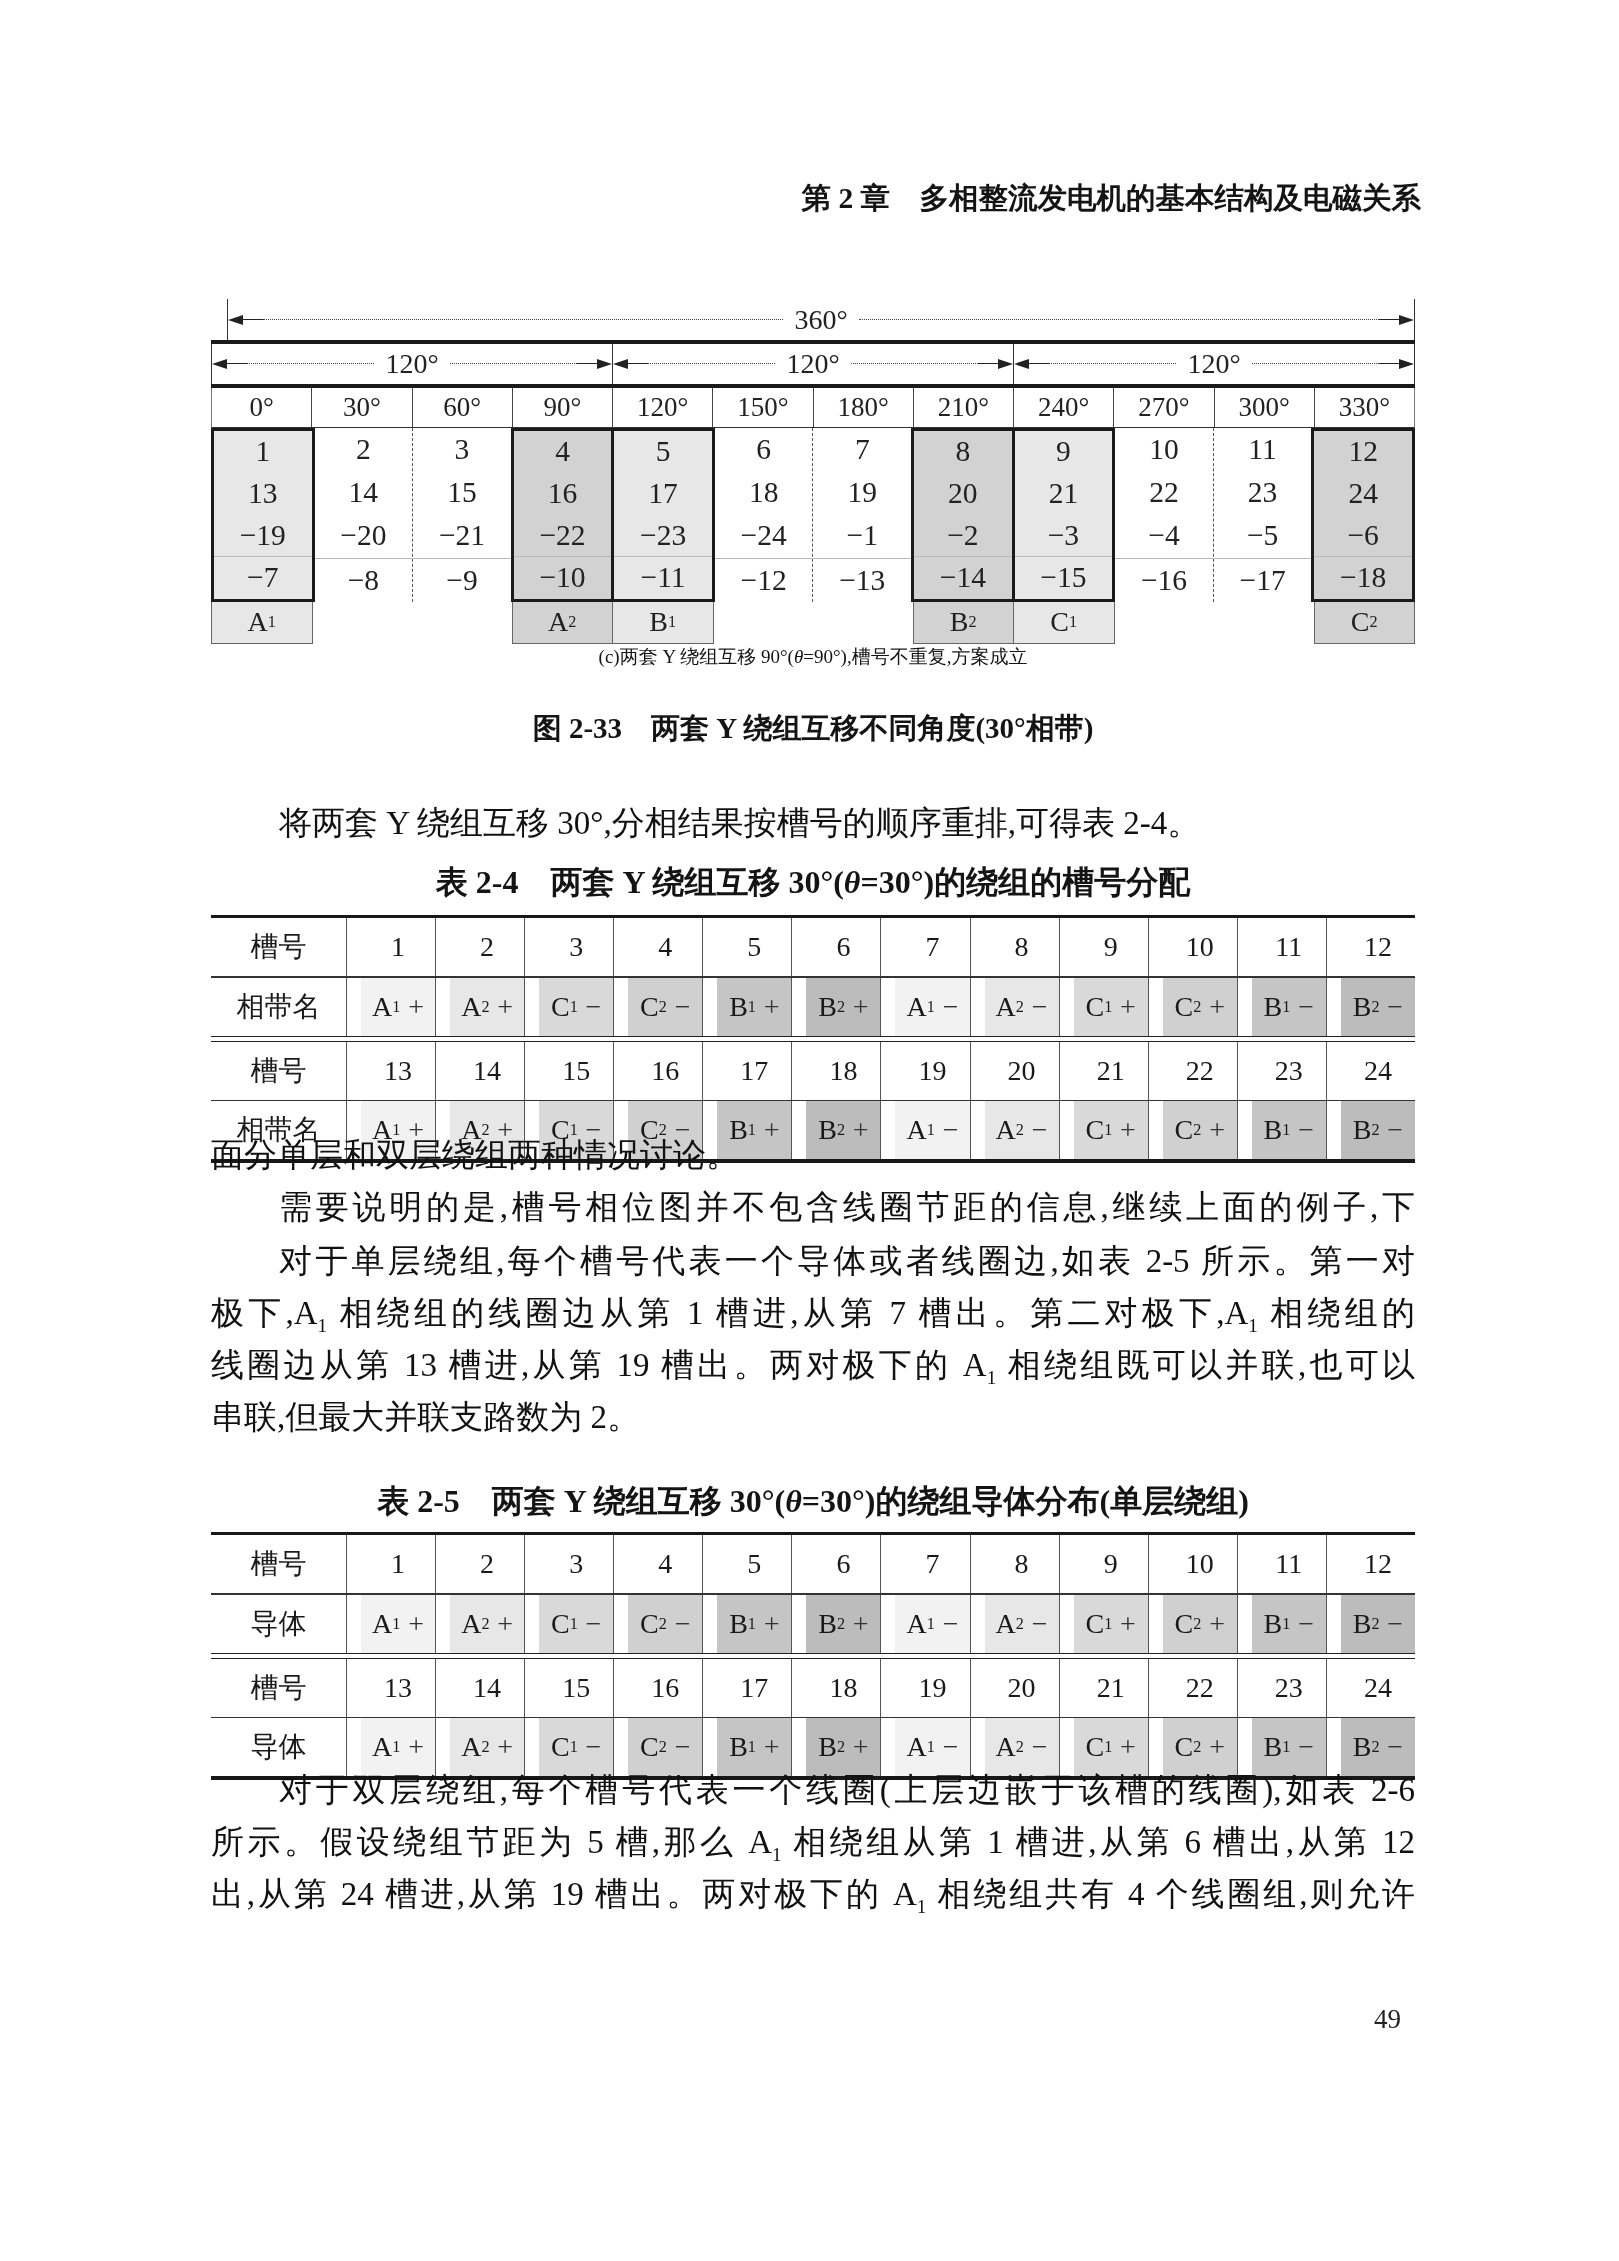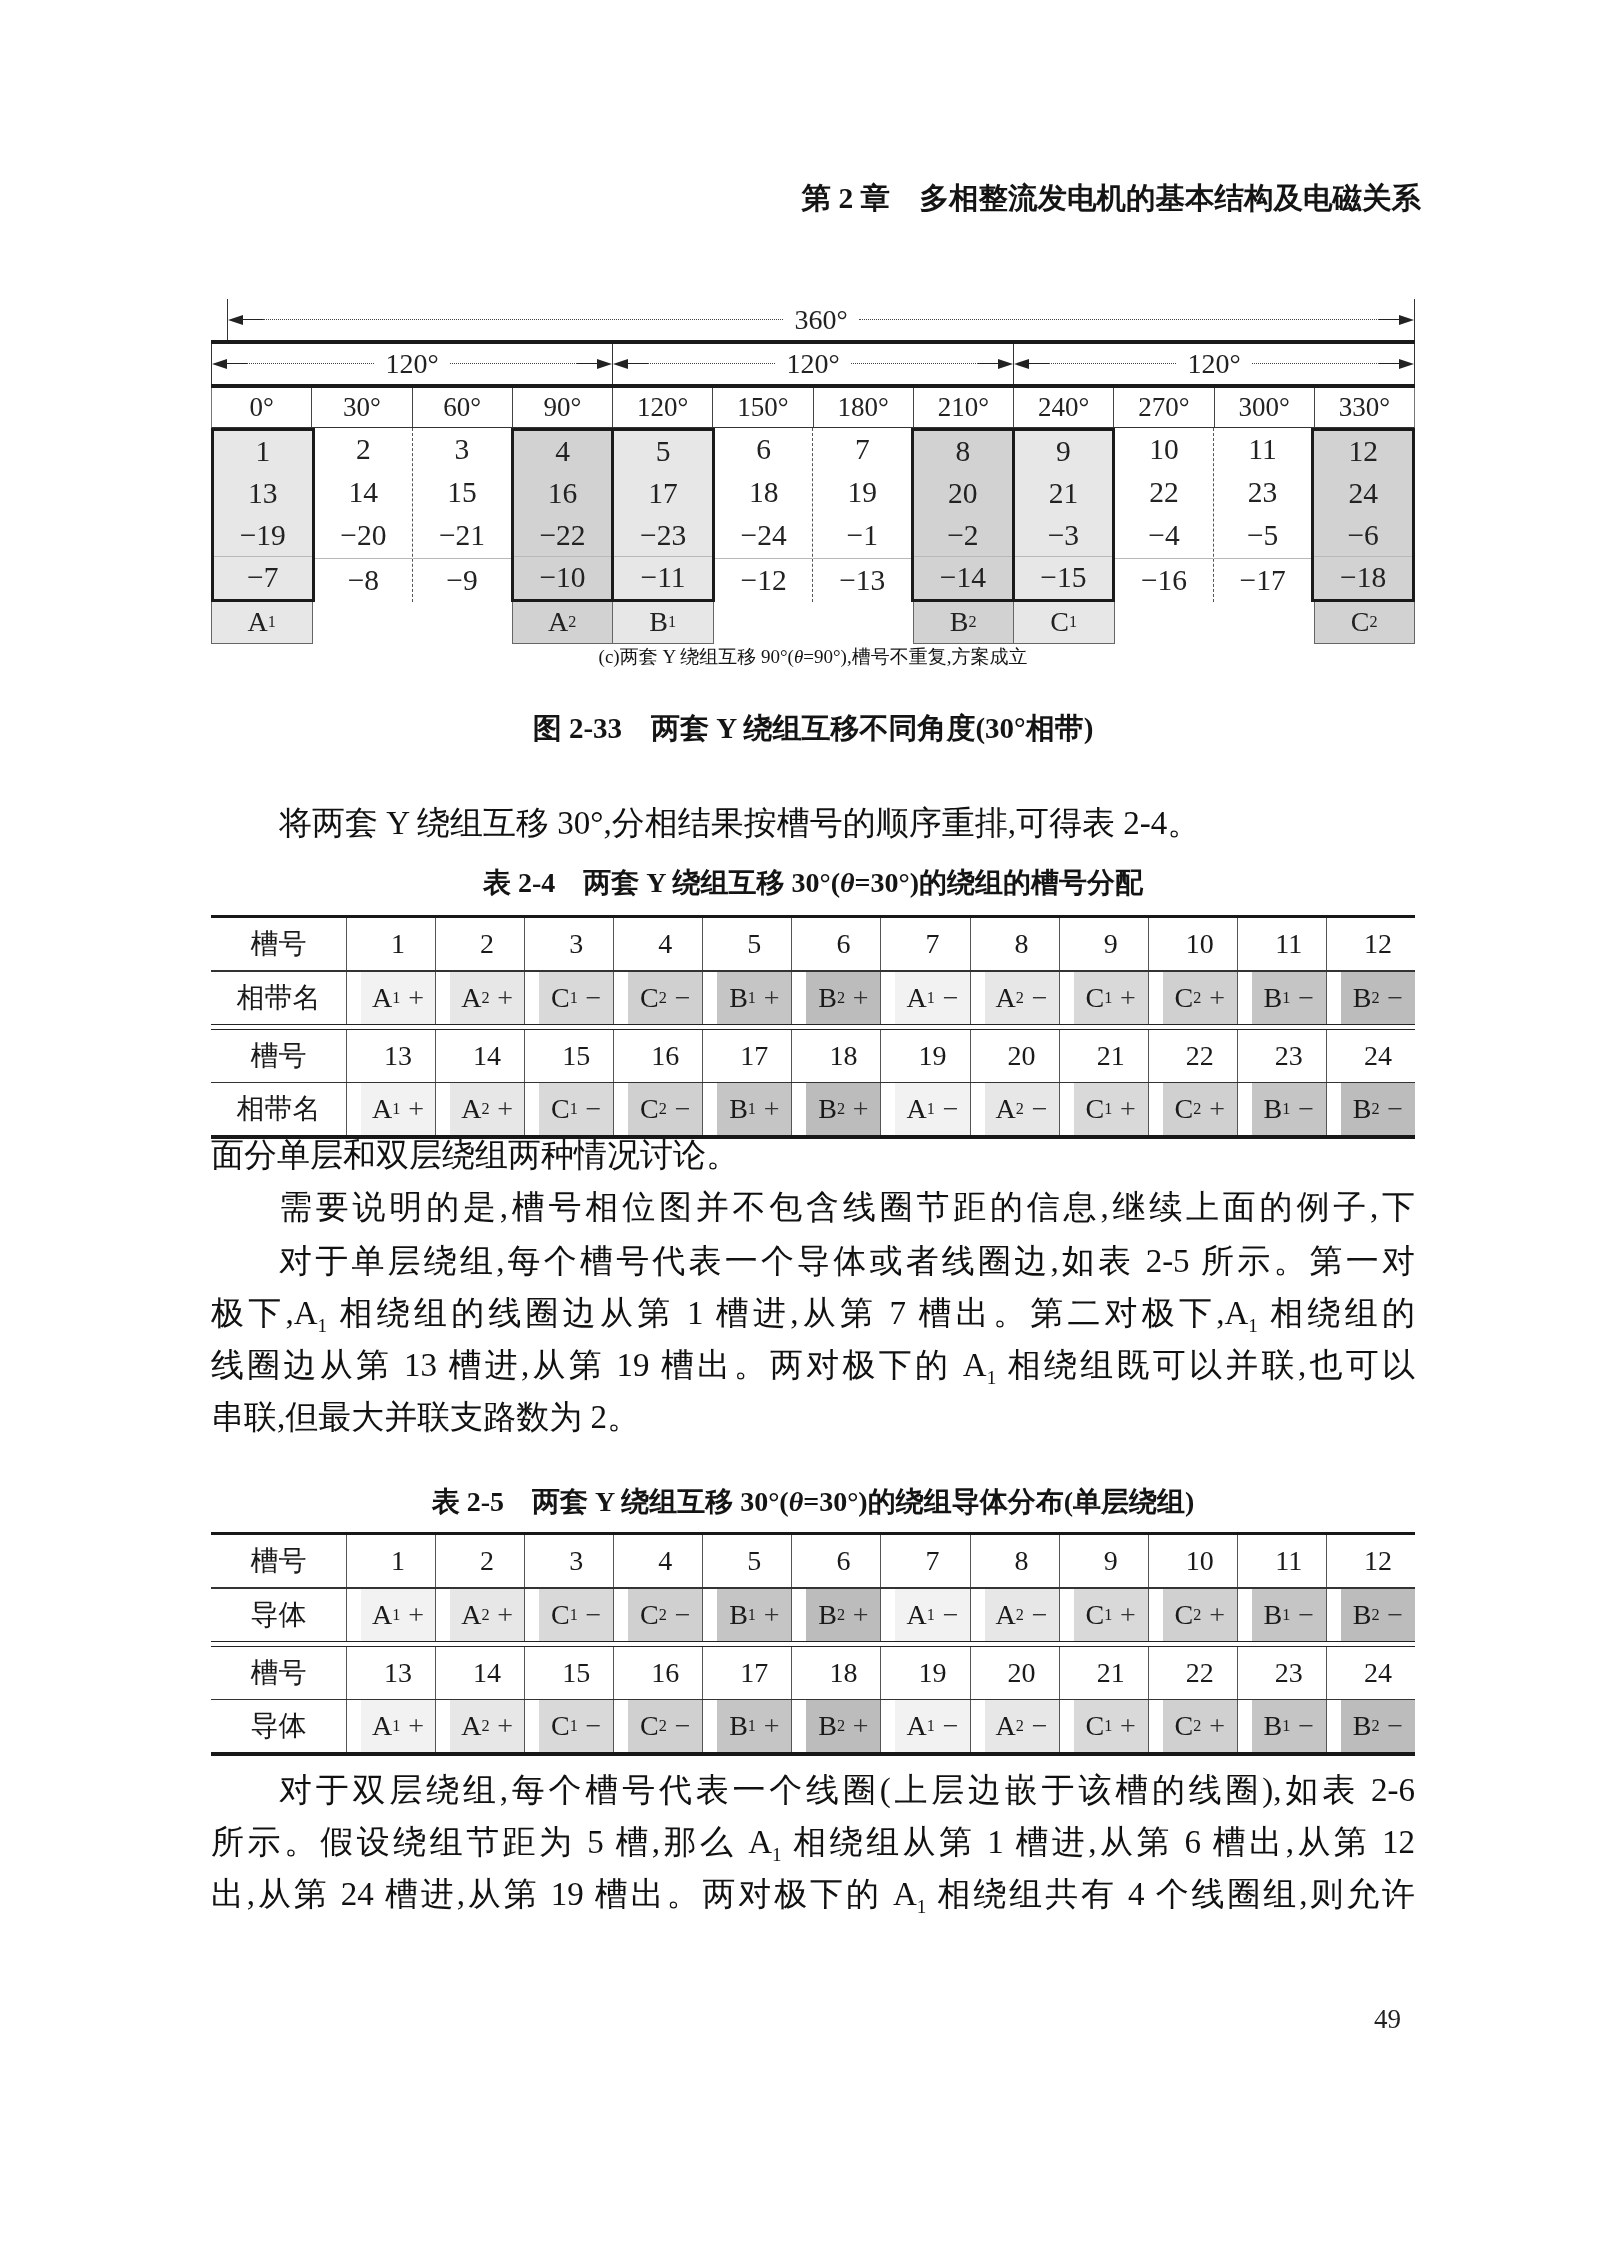--- a/index.html
+++ b/index.html
@@ -42,32 +42,32 @@
   .gcell.r4{border-top:0.8px solid #b8b8b8;}
   #labels{display:flex;height:42px;}
   .lslot{flex:1;box-sizing:border-box;}
   .lslot.box{border:1.6px solid #666;border-top:none;display:flex;
     align-items:center;justify-content:center;font-size:28px;color:#222;}
   .lslot.box.nol{border-left:none;}
   
   .center-line{left:211px;width:1204px;text-align:center;}
   #subcaption{top:639px;font-size:19px;line-height:36px;}
   #fig-caption{top:710px;font-size:29px;font-weight:700;line-height:37px;}
-  .tbl-title{font-size:28px;font-weight:700;line-height:47px;}
+  .tbl-title{font-size:32px;font-weight:700;line-height:47px;}
   #t4-title{top:859px;}
   #t5-title{top:1478px;}
   
   .btable{left:211px;width:1204px;}
   #table24{top:915px;}
   #table25{top:1532px;}
   .rule-thick{height:3.1px;background:#181818;}
   .rule-thin{height:1.6px;background:#333;}
   .rule-double{height:6.2px;border-top:1.6px solid #222;border-bottom:1.6px solid #222;
     box-sizing:border-box;background:#fff;}
-  .trow{display:flex;height:52px;gap:14px;}
+  .trow{display:flex;height:58px;gap:14px;}
   .tcell{display:flex;align-items:center;justify-content:center;box-sizing:border-box;
     border-right:0.8px solid #555;font-size:28px;color:#1a1a1a;}
   .tcell:last-child{border-right:none;}
   .tcell.hd{width:136px;flex:0 0 auto;font-size:28px;}
   .tcell.dt{flex:1;}
   .sg{margin-left:7.8px;color:#333;}
   sub{font-size:0.58em;line-height:0;}
   i{font-style:italic;}
   
   .para{left:211px;width:1204px;font-size:33px;color:#111;}

